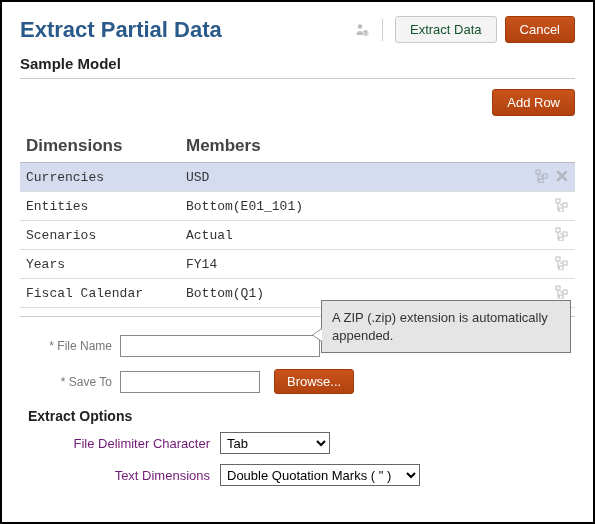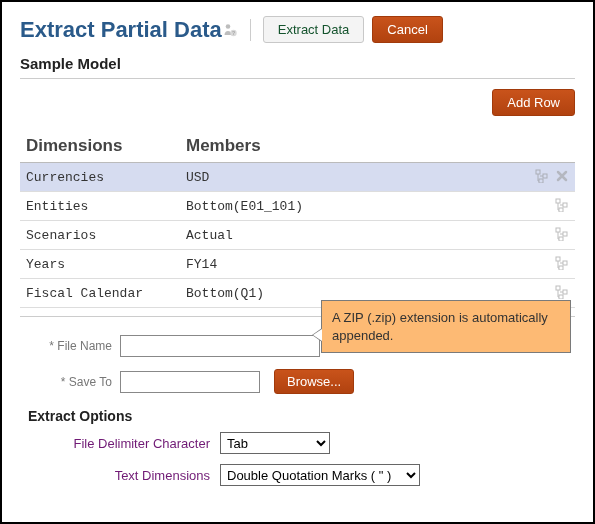--- a/index.html
+++ b/index.html
@@ -1,18 +1,18 @@
 <!DOCTYPE html>
 <html><head>
 <meta charset="utf-8">
 <style>
 * { box-sizing: border-box; margin: 0; padding: 0; }
 body { font-family: Arial, Helvetica, sans-serif; font-size: 13px; color: #333; background: #fff; }
 .container { width: 595px; height: 524px; border: 2px solid #000; padding: 14px 18px; position: relative; }
-.header { display: flex; align-items: center; justify-content: flex-start; margin-bottom: 12px; }
+.header { display: flex; align-items: center; justify-content: space-between; margin-bottom: 12px; }
 .title { font-size: 22px; font-weight: bold; color: #2a5a8a; }
 .header-actions { display: flex; align-items: center; gap: 8px; }
 .icon-help { width: 16px; height: 16px; position: relative; opacity: 0.55; }
 .icon-help svg { width: 16px; height: 16px; }
 .divider-v { width: 1px; height: 22px; background: #ccc; margin: 0 4px; }
 .btn { display: inline-flex; align-items: center; justify-content: center; padding: 5px 14px; border-radius: 3px; font-size: 13px; cursor: pointer; border: 1px solid transparent; }
 .btn-gray { background: #f4f4f4; border: 1px solid #c8c8c8; color: #14532d; }
 .btn-orange { background: linear-gradient(#c9531b, #b1420f); color: #fff; border: 1px solid #a13a0b; }
 .subtitle { font-size: 15px; font-weight: bold; color: #222; margin-bottom: 6px; }
 .hr { border: none; border-top: 1px solid #ccc; margin-bottom: 10px; }
@@ -31,21 +31,21 @@
 input[type=text] { border: 1px solid #888; height: 22px; padding: 2px 4px; font-size: 13px; }
 .file-name-input { width: 200px; }
 .save-to-input { width: 140px; }
 .browse-btn { margin-left: 14px; padding: 4px 12px; }
 .section-title { font-size: 14px; font-weight: bold; color: #222; margin: 14px 8px 8px; }
 .opt-label { width: 200px; text-align: right; font-size: 13px; color: #701a75; padding-right: 10px; }
 .opt-row { display: flex; align-items: center; margin-bottom: 10px; }
 select { border: 1px solid #666; height: 22px; font-size: 13px; padding: 1px 2px; background: #fff; }
 .sel-delim { width: 110px; }
 .sel-qual { width: 200px; }
-.tooltip-box { position: absolute; top: 298px; left: 319px; width: 250px; background: #fdba74; border: 1px solid #7a7a7a; padding: 8px 10px; font-size: 13px; color: #333; line-height: 1.35; z-index: 10; }
+.tooltip-box { position: absolute; top: 298px; left: 319px; width: 250px; background: #e5e5e5; border: 1px solid #7a7a7a; padding: 8px 10px; font-size: 13px; color: #333; line-height: 1.35; z-index: 10; }
 .tooltip-tail { position: absolute; left: -10px; bottom: 10px; width: 0; height: 0; border-top: 7px solid transparent; border-bottom: 7px solid transparent; border-right: 10px solid #7a7a7a; }
 .tooltip-tail::after { content: ""; position: absolute; left: 1px; top: -6px; width: 0; height: 0; border-top: 6px solid transparent; border-bottom: 6px solid transparent; border-right: 9px solid #fff; }
 </style>
 </head>
 <body>
 
 <div class="container">
   <div class="header">
     <div class="title">Extract Partial Data</div>
     <div class="header-actions">

